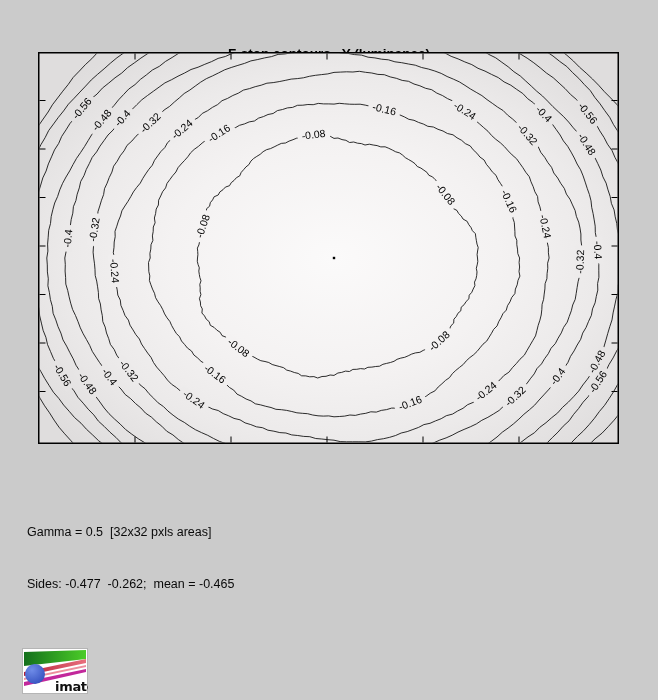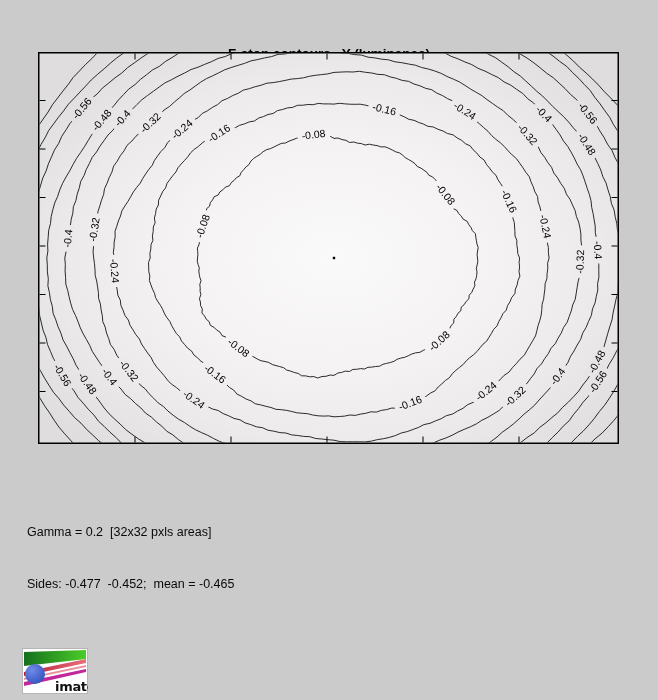--- a/index.html
+++ b/index.html
@@ -226,22 +226,22 @@
         <g transform="translate(43.9,56.5) rotate(-50.4)">
           <rect x="-16.25" y="-5.2" width="32.5" height="10.4" fill="rgb(227,225,225)"></rect>
           <text x="0" y="3.5" text-anchor="middle" font-size="10.5" font-family="Liberation Sans, sans-serif" fill="#000">-0.56</text>
         </g>
       </g>
     <rect id="center-dot" fill="#000" x="294.8" y="204.8" width="2.4" height="2.4"></rect>
   </svg>
 </div>
 
 <div class="stats">
-  <div>Gamma = 0.2  [32x32 pxls areas]</div>
-  <div>Sides: -0.477  -0.452;  mean = -0.465</div>
+  <div>Gamma = 0.5  [32x32 pxls areas]</div>
+  <div>Sides: -0.477  -0.262;  mean = -0.465</div>
   <div></div>
   
   
 </div>
 
 <div class="logo">
   <svg width="66" height="46" xmlns="http://www.w3.org/2000/svg">
     <defs>
       <linearGradient id="lgGreen" x1="0" y1="0" x2="1" y2="0">
         <stop offset="0" stop-color="#14701c"></stop>

